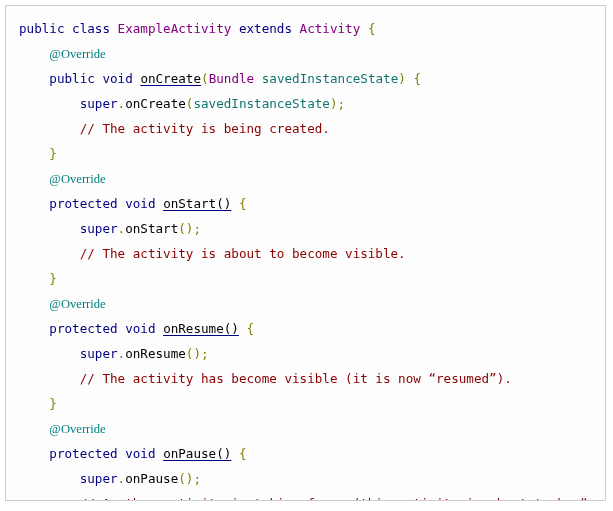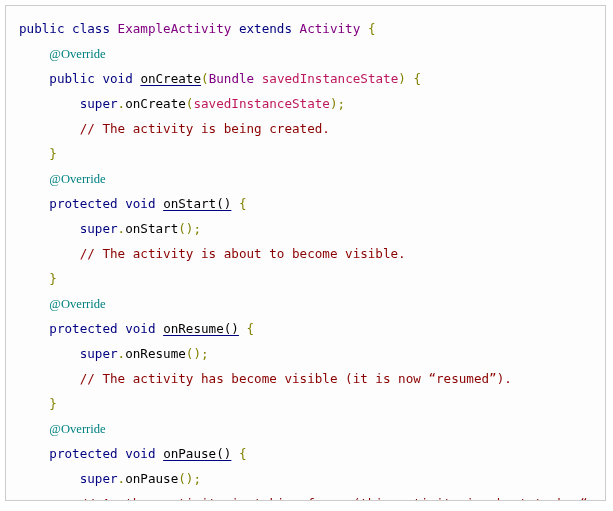--- a/index.html
+++ b/index.html
@@ -39,21 +39,21 @@
   }
 
   .ln { display: block; height: 25px; }
 
   
   .tok-keyword     { color: #000080; }
   .tok-type        { color: #800080; }
   .tok-annotation  { color: #008080; font-family: Liberation Serif, serif; }
   .tok-comment     { color: #8b0000; }
   .tok-punct       { color: #808000; }
-  .tok-plain       { color: #be185d; }
+  .tok-plain       { color: #0f766e; }
   .tok-method      { color: #000000; }
   .tok-method-decl { color: #000000; text-decoration: underline; text-decoration-color: #000080; text-underline-offset: 2px; }
 </style>
 </head>
 <body>
 
 <div id="code-card">
   <pre id="code-block"><span class="ln"><span class="tok-keyword">public</span><span class="tok-plain"> </span><span class="tok-keyword">class</span><span class="tok-plain"> </span><span class="tok-type">ExampleActivity</span><span class="tok-plain"> </span><span class="tok-keyword">extends</span><span class="tok-plain"> </span><span class="tok-type">Activity</span><span class="tok-plain"> </span><span class="tok-punct">{</span></span><span class="ln"><span class="tok-plain">    </span><span class="tok-annotation">@Override</span></span><span class="ln"><span class="tok-plain">    </span><span class="tok-keyword">public</span><span class="tok-plain"> </span><span class="tok-keyword">void</span><span class="tok-plain"> </span><span class="tok-method-decl">onCreate</span><span class="tok-punct">(</span><span class="tok-type">Bundle</span><span class="tok-plain"> </span><span class="tok-plain">savedInstanceState</span><span class="tok-punct">)</span><span class="tok-plain"> </span><span class="tok-punct">{</span></span><span class="ln"><span class="tok-plain">        </span><span class="tok-keyword">super</span><span class="tok-punct">.</span><span class="tok-method">onCreate</span><span class="tok-punct">(</span><span class="tok-plain">savedInstanceState</span><span class="tok-punct">)</span><span class="tok-punct">;</span></span><span class="ln"><span class="tok-plain">        </span><span class="tok-comment">// The activity is being created.</span></span><span class="ln"><span class="tok-plain">    </span><span class="tok-punct">}</span></span><span class="ln"><span class="tok-plain">    </span><span class="tok-annotation">@Override</span></span><span class="ln"><span class="tok-plain">    </span><span class="tok-keyword">protected</span><span class="tok-plain"> </span><span class="tok-keyword">void</span><span class="tok-plain"> </span><span class="tok-method-decl">onStart()</span><span class="tok-plain"> </span><span class="tok-punct">{</span></span><span class="ln"><span class="tok-plain">        </span><span class="tok-keyword">super</span><span class="tok-punct">.</span><span class="tok-method">onStart</span><span class="tok-punct">()</span><span class="tok-punct">;</span></span><span class="ln"><span class="tok-plain">        </span><span class="tok-comment">// The activity is about to become visible.</span></span><span class="ln"><span class="tok-plain">    </span><span class="tok-punct">}</span></span><span class="ln"><span class="tok-plain">    </span><span class="tok-annotation">@Override</span></span><span class="ln"><span class="tok-plain">    </span><span class="tok-keyword">protected</span><span class="tok-plain"> </span><span class="tok-keyword">void</span><span class="tok-plain"> </span><span class="tok-method-decl">onResume()</span><span class="tok-plain"> </span><span class="tok-punct">{</span></span><span class="ln"><span class="tok-plain">        </span><span class="tok-keyword">super</span><span class="tok-punct">.</span><span class="tok-method">onResume</span><span class="tok-punct">()</span><span class="tok-punct">;</span></span><span class="ln"><span class="tok-plain">        </span><span class="tok-comment">// The activity has become visible (it is now “resumed”).</span></span><span class="ln"><span class="tok-plain">    </span><span class="tok-punct">}</span></span><span class="ln"><span class="tok-plain">    </span><span class="tok-annotation">@Override</span></span><span class="ln"><span class="tok-plain">    </span><span class="tok-keyword">protected</span><span class="tok-plain"> </span><span class="tok-keyword">void</span><span class="tok-plain"> </span><span class="tok-method-decl">onPause()</span><span class="tok-plain"> </span><span class="tok-punct">{</span></span><span class="ln"><span class="tok-plain">        </span><span class="tok-keyword">super</span><span class="tok-punct">.</span><span class="tok-method">onPause</span><span class="tok-punct">()</span><span class="tok-punct">;</span></span><span class="ln"><span class="tok-plain">        </span><span class="tok-comment">// Another activity is taking focus (this activity is about to be “paused”).</span></span></pre>
 </div>
 

